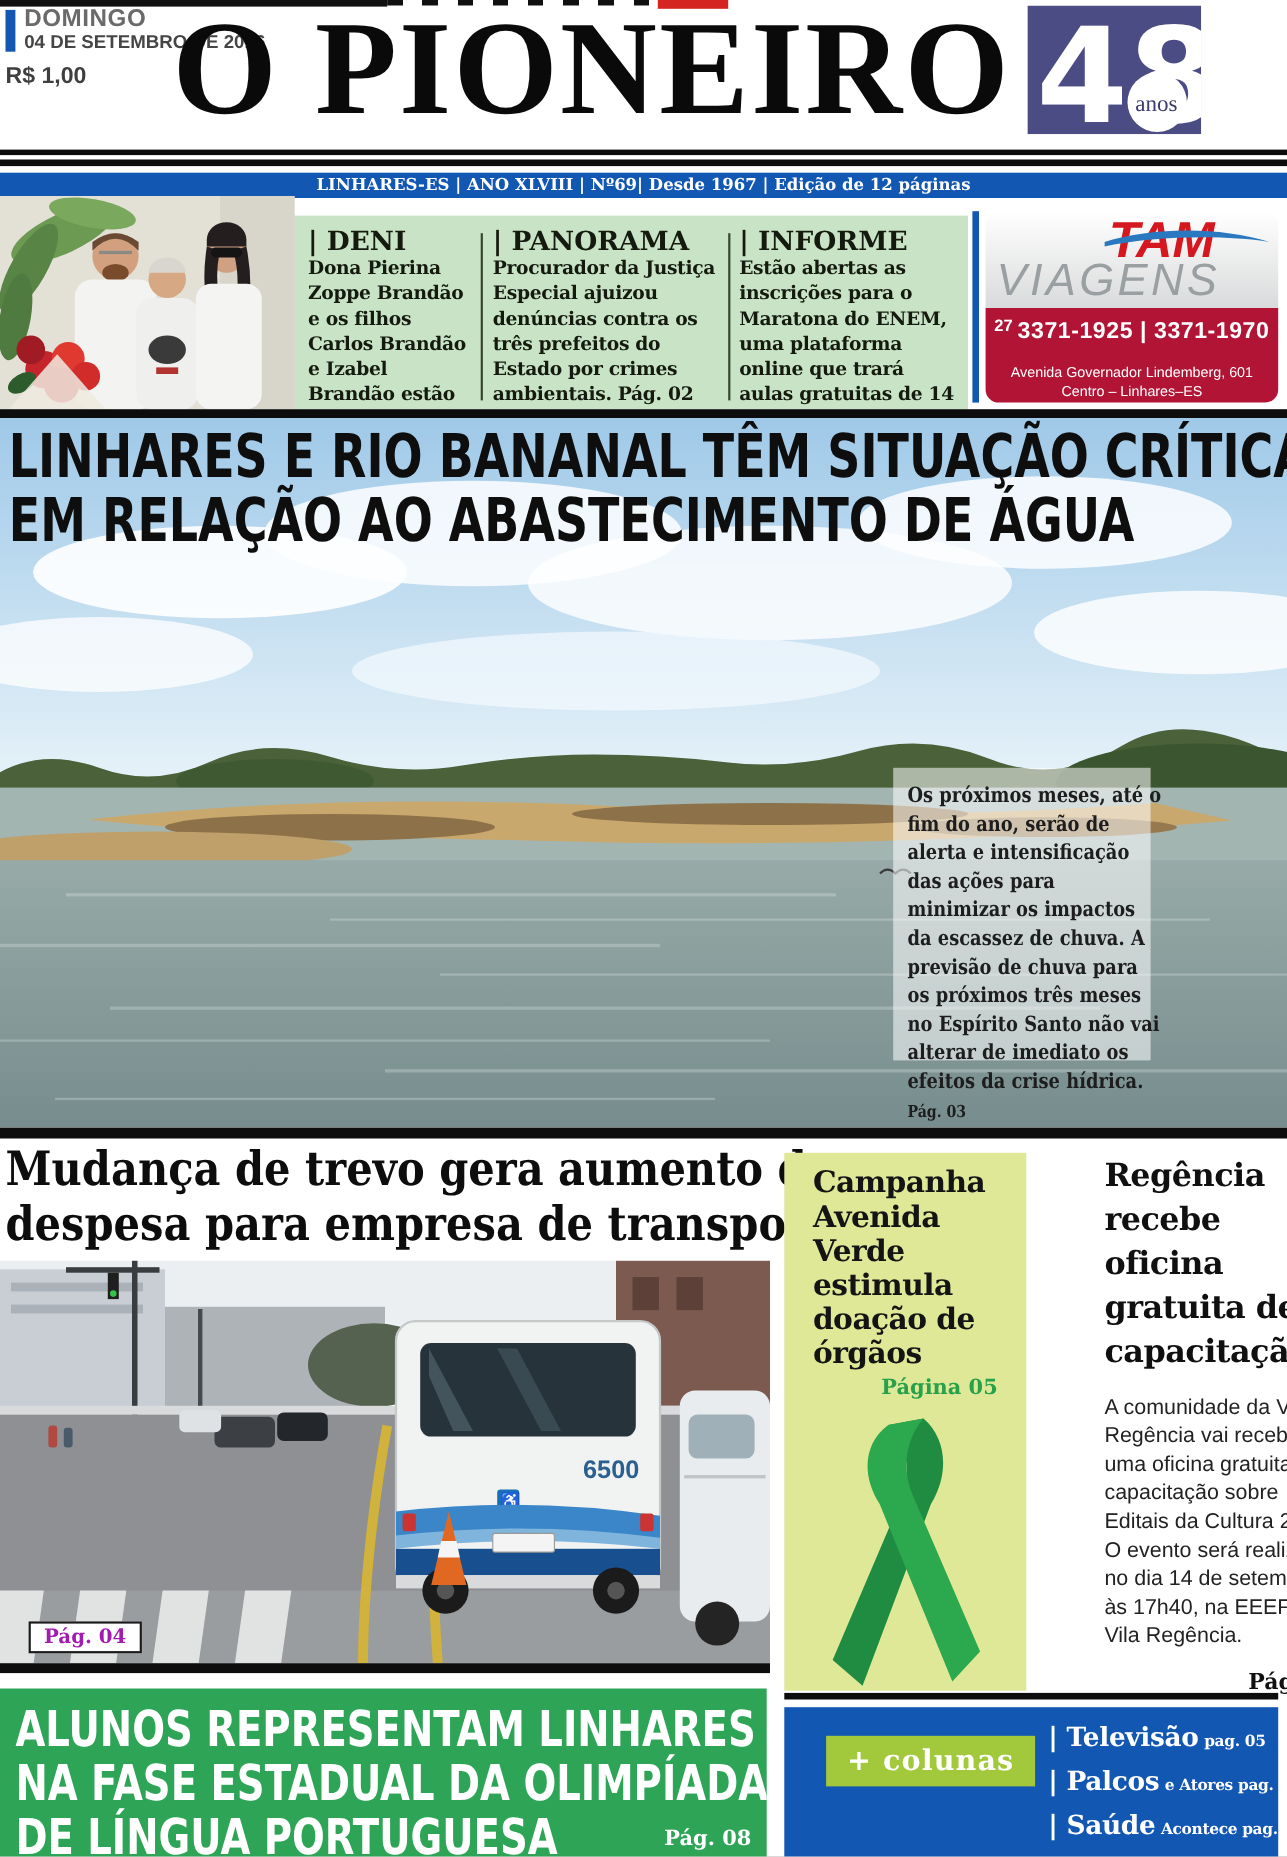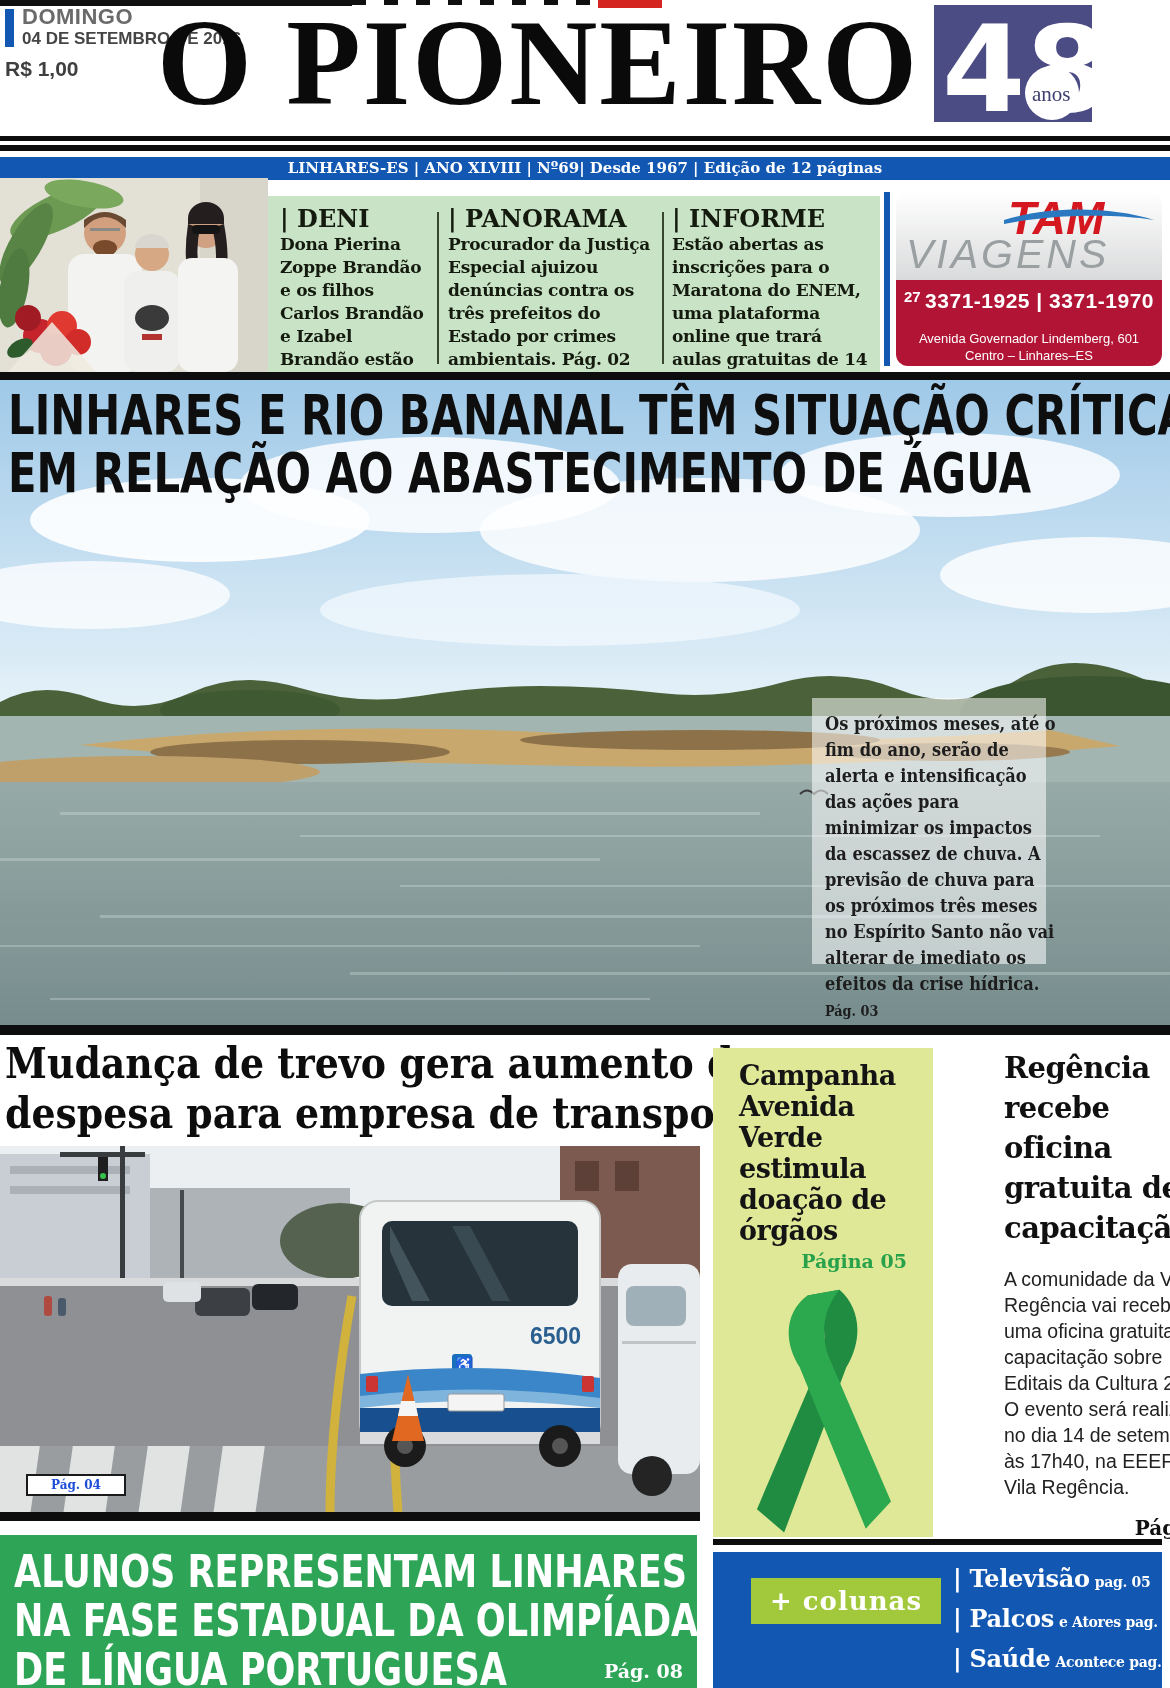--- a/index.html
+++ b/index.html
@@ -54,21 +54,21 @@
   .hl1{top:8px}.hl2{top:66px}
   .overlay{left:812px;top:318px;width:234px;height:266px;background:rgba(255,255,255,.55)}
   .overlay-inner{position:absolute;left:13px;top:12px;width:272px;transform:scaleX(.855);transform-origin:left top;font-family:"DejaVu Serif",serif;font-weight:600;font-size:19px;line-height:26px;color:#1d1d1d}
   .overlay-page{font-weight:700;font-size:15px}
   .bar1{left:0;top:1025px;width:1170px;height:10px;background:var(--ink)}
   
   .trevo-hl{left:5px;white-space:nowrap;font-family:"DejaVu Serif",serif;font-weight:700;font-size:43px;line-height:50px;color:#0d0d0d;transform:scaleX(.88);transform-origin:left top}
   .thl1{top:1038px}.thl2{top:1088px}
   .bus-photo{left:0;top:1146px;width:700px;height:375px}
   .bus-bar{left:0;top:1512px;width:700px;height:9px;background:var(--ink)}
-  .pag04{left:26px;top:1474px;background:#fff;border:2px solid #1a1a1a;padding:2px 23px;font-family:"DejaVu Serif",serif;font-weight:700;font-size:12px;color:#1d4ed8}
+  .pag04{left:26px;top:1474px;background:#fff;border:2px solid #1a1a1a;padding:2px 12px;font-family:"DejaVu Serif",serif;font-weight:700;font-size:18px;color:#a21caf}
   
   .banner{left:0;top:1535px;width:697px;height:153px;background:var(--bgreen);overflow:hidden}
   .banner .bl{position:absolute;left:14px;white-space:nowrap;color:#fff;font-family:"DejaVu Sans",sans-serif;font-weight:700;font-size:45px;line-height:45px;transform:scaleX(.78);transform-origin:left top}
   .bl1{top:14px}.bl2{top:63px}.bl3{top:112px}
   .banner-pg{position:absolute;right:14px;bottom:6px;color:#fff;font-family:"DejaVu Serif",serif;font-weight:700;font-size:19px}
   
   .ybox{left:713px;top:1048px;width:220px;height:489px;background:var(--ybox);padding:12px 26px;overflow:hidden}
   .ybox .yl{font-family:"DejaVu Serif",serif;font-weight:700;font-size:27px;line-height:31px;color:#141414;letter-spacing:-.5px}
   .ybox-page{text-align:right;font-family:"DejaVu Serif",serif;font-weight:700;font-size:19px;color:var(--pgreen);margin-top:4px}
   .ribbon-wrap{width:164px;margin:6px auto 0}

